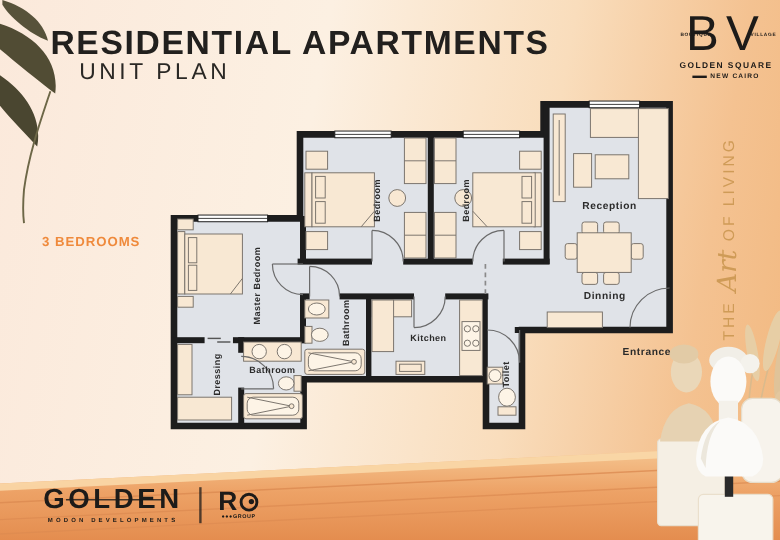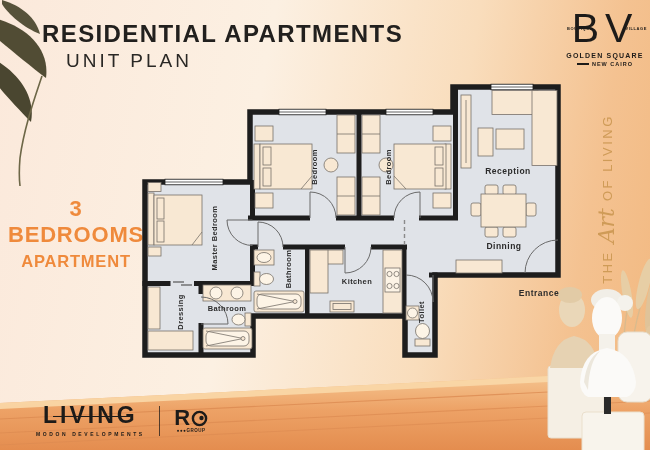--- a/index.html
+++ b/index.html
@@ -2,25 +2,25 @@
 <html><head>
 <meta charset="utf-8">
 <style>
   html,body{margin:0;padding:0;}
   body{font-family:"Liberation Sans",sans-serif;}
   .stage{position:relative;width:650px;height:450px;overflow:hidden;
     background:linear-gradient(100deg,#fbe9db 0%,#fcf0e2 38%,#f9ddbc 66%,#f5c априori 0%) ,#fbe9db;
     background:linear-gradient(100deg,#fbe9db 0%,#fcf0e2 38%,#f9ddbc 66%,#f4c291 86%,#f2b87f 100%);}
   .abs{position:absolute;}
   
-  .title{left:42px;top:20px;font-size:24px;font-weight:800;letter-spacing:1.4px;color:#22201e;}
+  .title{left:42px;top:20px;font-size:28px;font-weight:800;letter-spacing:1.4px;color:#22201e;}
   .subtitle{left:66px;top:50px;font-size:19px;font-weight:500;letter-spacing:3px;color:#2a2825;}
   
   .unittype{left:6px;top:196px;width:140px;text-align:center;color:#ef8a3c;font-weight:800;}
-  .unittype .l1{font-size:22px;letter-spacing:.8px;}
+  .unittype .l1{font-size:11px;letter-spacing:.8px;}
   .unittype .l2{font-size:16.5px;letter-spacing:.8px;margin-top:4px;}
   
   .bv{left:563px;top:8px;width:84px;text-align:center;color:#1d1b19;}
   .bv-letters{position:relative;font-size:41px;font-weight:400;letter-spacing:6px;line-height:1;}
   .bv-mini{position:absolute;top:19px;left:4px;right:0px;display:flex;justify-content:space-between;
     font-size:4px;letter-spacing:.6px;font-weight:700;color:#1d1b19;}
   .bv-loc1{font-size:7px;font-weight:800;letter-spacing:1.2px;margin-top:3px;}
   .bv-loc2{font-size:5.5px;font-weight:800;letter-spacing:1px;margin-top:2px;display:flex;align-items:center;justify-content:center;gap:3px;}
   .bv-dash{display:inline-block;width:12px;height:1.5px;background:#1d1b19;}
   
@@ -117,21 +117,20 @@
     <div class="bv-loc2">
       <span class="bv-dash"></span>
       <span>NEW CAIRO</span>
     </div>
   </div>
 
   <div class="abs subtitle">UNIT PLAN</div>
 
   <div class="abs unittype">
     <div class="l1">3 BEDROOMS</div>
-    <div class="l2">APARTMENT</div>
   </div>
 
   <div class="abs tagline">
     <span class="t1">THE</span>
     <span class="t2">Art</span>
     <span class="t3">OF LIVING</span>
   </div>
 
   <svg class="abs plan-svg" style="left:140px;top:75px;" width="430" height="290" viewBox="0 0 430 290">
 
@@ -338,21 +337,21 @@
       <text class="rlabel" text-anchor="middle" x="87" y="236">Bathroom</text>
       <text class="rlabel" text-anchor="middle" x="151" y="194" transform="rotate(-90 151 194)">Bathroom</text>
       <text class="rlabel" text-anchor="middle" x="43" y="237" transform="rotate(-90 43 237)">Dressing</text>
       <text class="rlabel" text-anchor="middle" x="284" y="237" transform="rotate(-90 284 237)">Toilet</text>
       <text class="rlabel-big" text-anchor="middle" x="399" y="221">Entrance</text>
     </g>
   </svg>
 
   <div class="abs footer">
     <div class="modon">
-      <div class="modon-word">LIVING</div>
+      <div class="modon-word">GOLDEN</div>
       <div class="modon-sub">MODON DEVELOPMENTS</div>
     </div>
     <div class="logo-divider"></div>
     <div class="rc">
       <div class="rc-row">
         <span class="rc-r">R</span>
         <svg width="17" height="17" viewBox="0 0 17 17">
           <circle cx="8.5" cy="8.5" r="6.6" fill="none" stroke="#1d1b19" stroke-width="2.4"></circle>
           <circle cx="10.5" cy="8" r="2.2" fill="#1d1b19"></circle>
         </svg>

